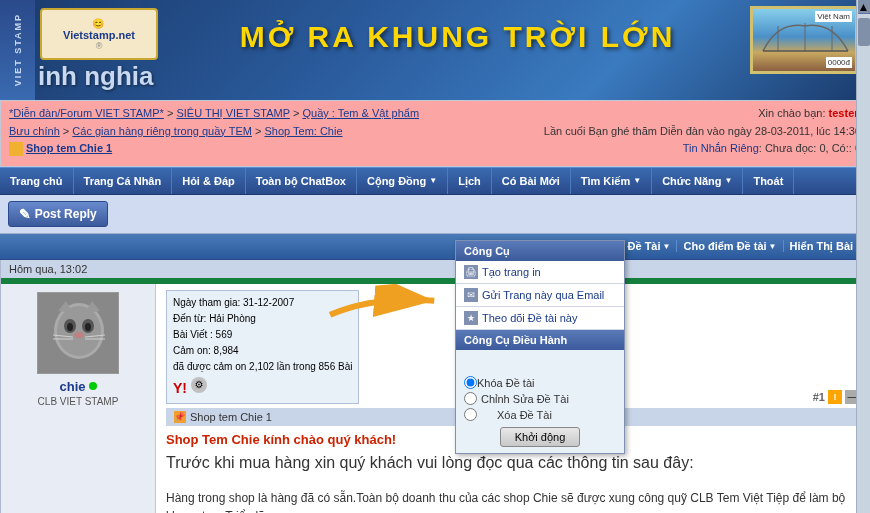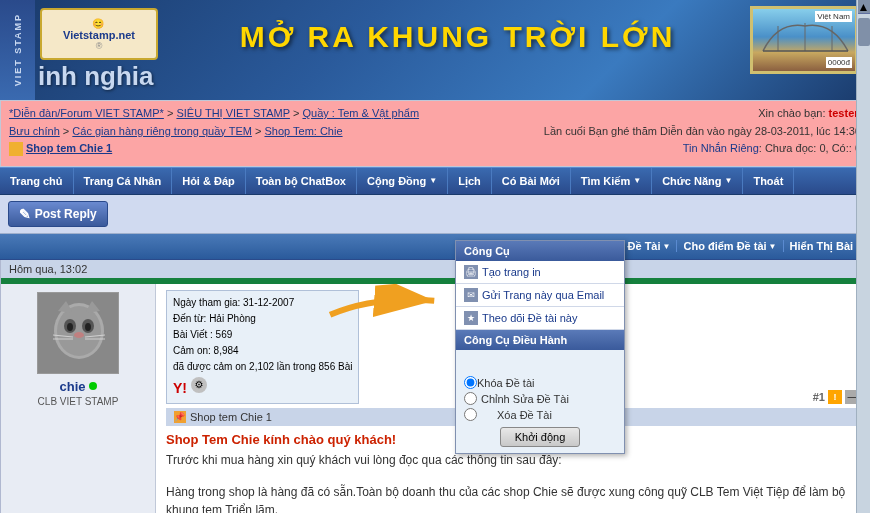--- a/index.html
+++ b/index.html
@@ -205,21 +205,21 @@
         </div>
 
         
         <div style="background:#c8d4e8;padding:3px 8px;font-size:11px;color:#333;margin-bottom:6px;display:flex;align-items:center;gap:4px;clear:both;">
           <span style="display:inline-block;width:12px;height:12px;background:#f0a030;font-size:9px;text-align:center;line-height:12px;">📌</span>
           <span>Shop tem Chie 1</span>
         </div>
 
         
         <div style="font-size:13px;font-weight:bold;color:#cc2200;margin-bottom:4px;">Shop Tem Chie kính chào quý khách!</div>
-        <div style="font-size:12px;color:#333;line-height:1.5;">Trước khi mua hàng xin quý khách vui lòng đọc qua các thông tin sau đây:</div>
+        <div style="font-size:16px;color:#333;line-height:1.5;">Trước khi mua hàng xin quý khách vui lòng đọc qua các thông tin sau đây:</div>
         <br>
         <div style="font-size:12px;color:#333;line-height:1.5;">Hàng trong shop là hàng đã có sẵn.Toàn bộ doanh thu của các shop Chie sẽ được xung công quỹ CLB Tem Việt Tiệp để làm bộ khung tem Triển lãm.</div>
       </div>
     </div>
   </div>
 
   <div class="dropdown-overlay">
 
     <div style="background:linear-gradient(180deg,#5a7ab8,#3a5a9b);color:white;font-size:11px;font-weight:bold;padding:4px 8px;">Công Cụ</div>
 

